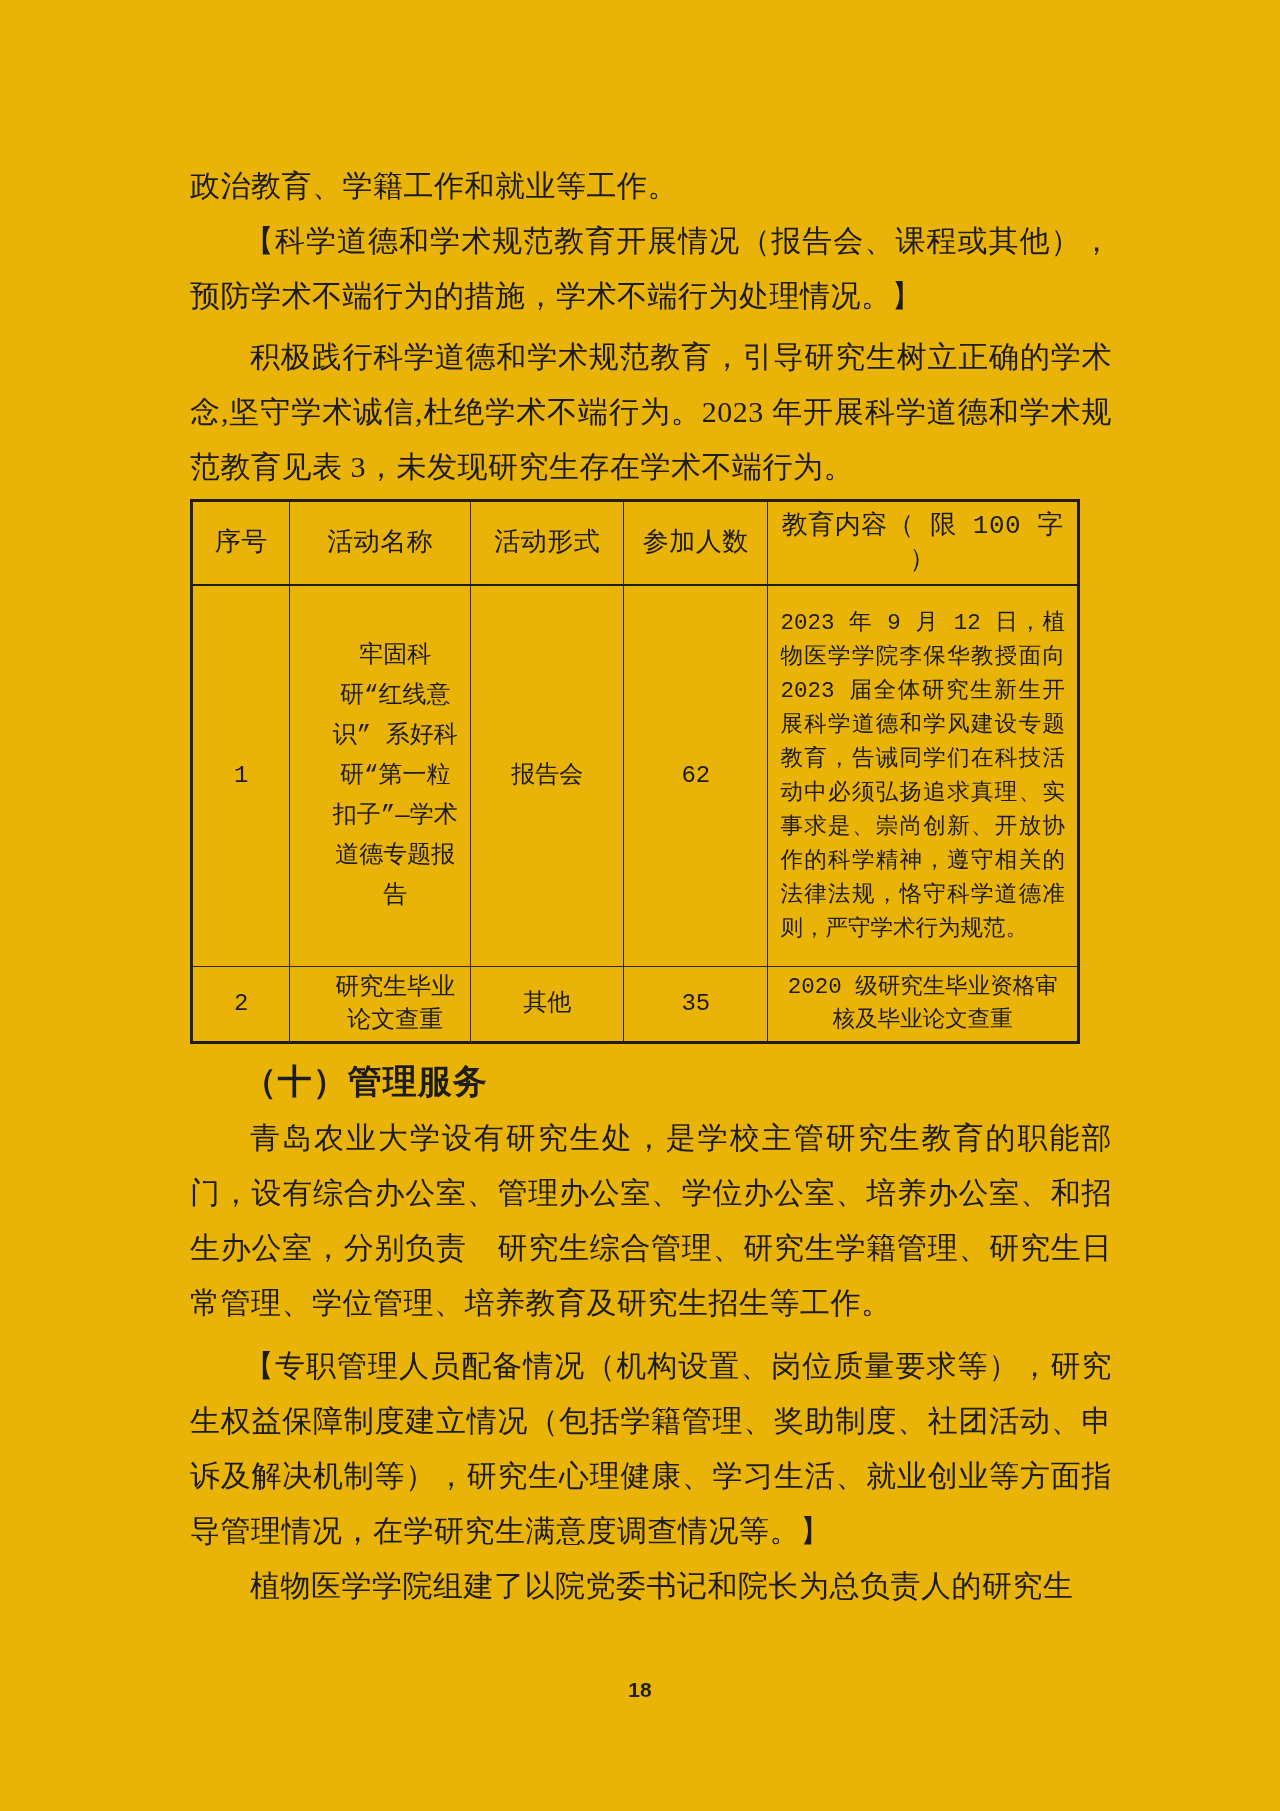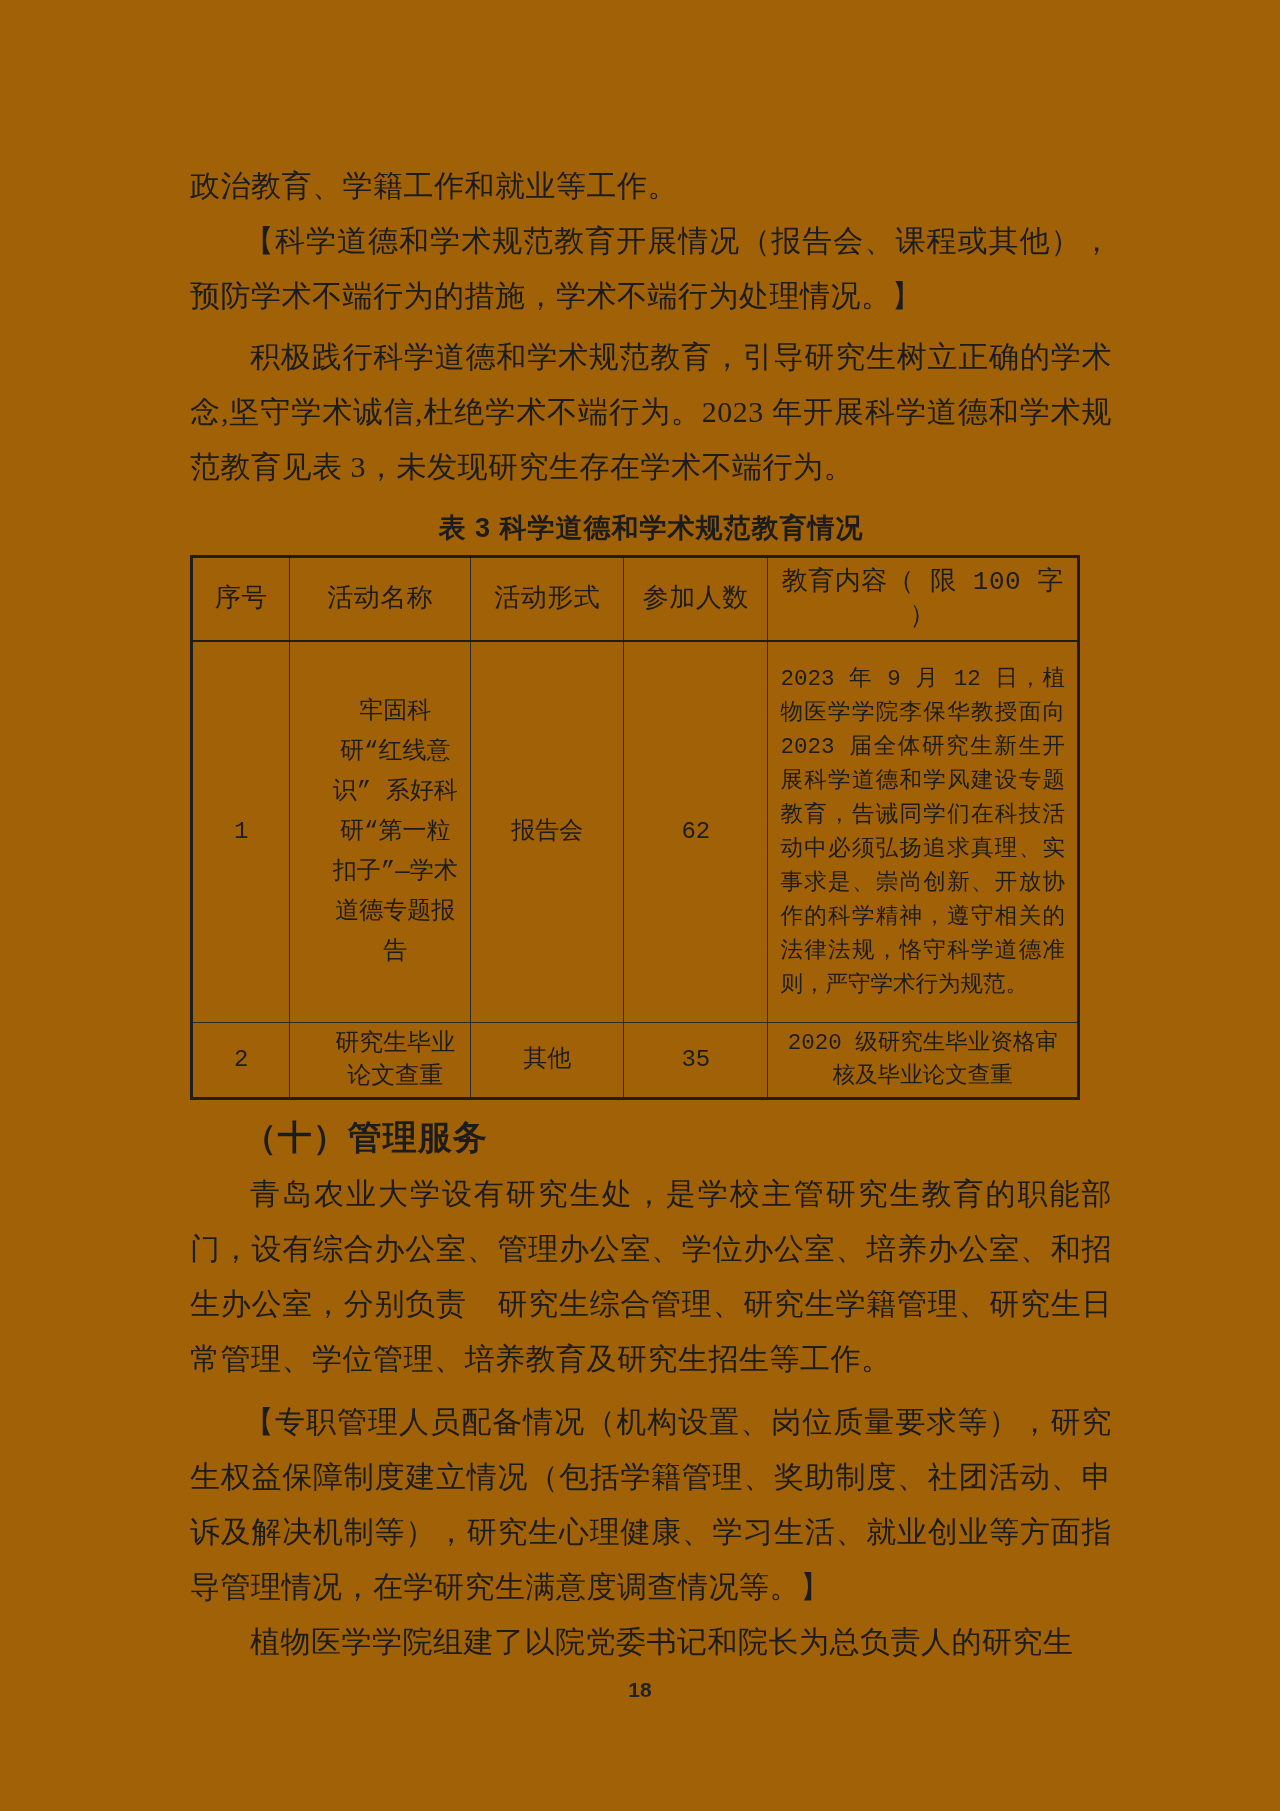--- a/index.html
+++ b/index.html
@@ -2,21 +2,21 @@
 <html><head>
 <meta charset="utf-8">
 <style>
   * { margin: 0; padding: 0; box-sizing: border-box; }
   html, body { background: #e8e8e8; }
   .page {
     position: relative;
     width: 1280px;
     height: 1811px;
     margin: 0 auto;
-    background: #a16207;
+    background: #eab308;
     color: #1c1c1c;
     font-family: "Liberation Serif", "DejaVu Serif", serif;
     overflow: hidden;
   }
   .content {
     padding: 158px 168px 0 190px; 
   }
   .body-text {
     font-size: 30px;
     line-height: 55px;
@@ -105,21 +105,20 @@
 <div class="page">
   <div class="content">
 
     <p class="body-text">政治教育、学籍工作和就业等工作。</p>
 
 
     <p class="body-text indent-bracket">【科学道德和学术规范教育开展情况（报告会、课程或其他），预防学术不端行为的措施，学术不端行为处理情况。】</p>
 
     <p class="body-text indent-2 para-after">积极践行科学道德和学术规范教育，引导研究生树立正确的学术念,坚守学术诚信,杜绝学术不端行为。2023 年开展科学道德和学术规范教育见表 3，未发现研究生存在学术不端行为。</p>
 
-    <div class="table-caption">表 3  科学道德和学术规范教育情况</div>
 
     <table class="edu-table">
       <thead>
         <tr>
           <th style="width:97px">序号</th>
           <th style="width:178px">活动名称</th>
           <th style="width:151px">活动形式</th>
           <th style="width:142px">参加人数</th>
           <th style="width:306px">教育内容（ 限 100 字 ）</th>
         </tr>

